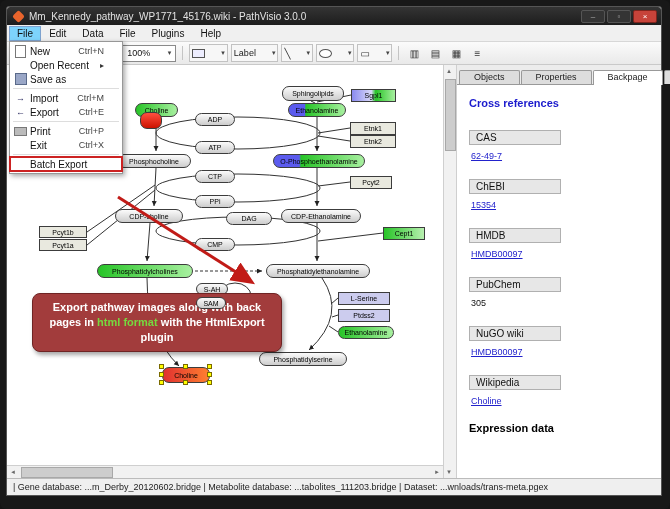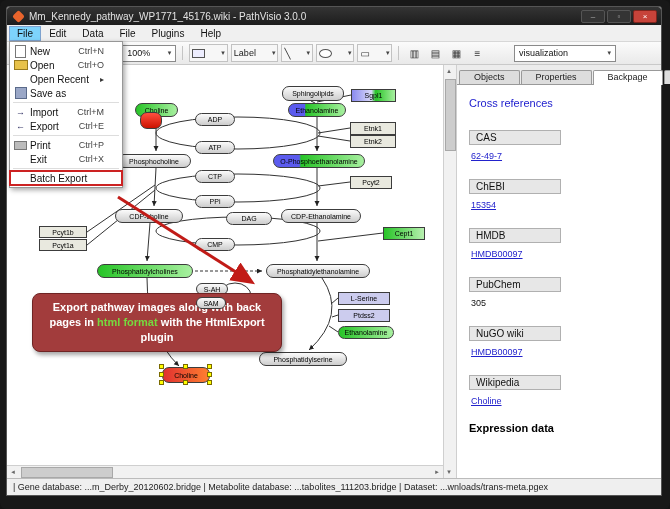--- a/index.html
+++ b/index.html
@@ -59,21 +59,21 @@
   .hthumb{position:absolute;left:14px;top:1px;width:90px;height:9px;background:#cdcdcd;border:1px solid #a8a8a8;}
   .sarrow{position:absolute;font-size:7px;color:#666;line-height:10px;width:12px;text-align:center;}
   .vscroll{width:12px;flex:0 0 auto;background:#f1f1f1;border-left:1px solid #cfcfcf;border-right:1px solid #cfcfcf;position:relative;}
   .vthumb{position:absolute;left:1px;top:14px;width:9px;height:70px;background:#cdcdcd;border:1px solid #a8a8a8;}
   
   .sidebar{flex:1 1 auto;background:#ececec;display:flex;flex-direction:column;min-width:0;}
   .tabs{height:17px;display:flex;align-items:flex-end;padding:2px 2px 0 2px;gap:1px;background:#ececec;}
   .tab{font-size:9px;color:#222;background:#ddd;border:1px solid #999;border-bottom:none;padding:1px 14px 2px;border-radius:2px 2px 0 0;}
   .tab.active{background:#fff;position:relative;top:1px;padding-bottom:3px;}
   .sidebody{flex:1;background:#fff;border-top:1px solid #999;padding:8px 12px;overflow:hidden;}
-  .xref-heading{color:#1a1acd;font-weight:normal;font-size:11px;margin:4px 0 18px;}
+  .xref-heading{color:#1a1acd;font-weight:bold;font-size:11px;margin:4px 0 18px;}
   .xref{margin-bottom:15px;}
   .xref-box{background:#e7e7e7;border:1px solid #b0b0b0;font-size:10px;color:#111;padding:1px 6px;display:inline-block;min-width:78px;}
   .xref-link{display:block;margin:6px 0 0 2px;font-size:9px;color:var(--link-blue,#2020cc);text-decoration:underline;cursor:pointer;}
   .xref-plain{display:block;margin:6px 0 0 2px;font-size:9px;color:#111;}
   .expr-heading{font-weight:bold;font-size:11px;color:#000;margin-top:16px;}
   
   .statusbar{height:16px;background:#efefef;border-top:1px solid #bbb;font-size:9px;color:#222;display:flex;align-items:center;padding:0 6px;flex:0 0 auto;white-space:nowrap;overflow:hidden;}
   
   .menu{position:absolute;left:2px;top:34px;width:112px;background:#fff;border:1px solid #979797;box-shadow:2px 2px 5px rgba(0,0,0,.35);z-index:20;padding:2px 0;}
   .mitem{display:flex;align-items:center;height:14px;font-size:10px;color:#111;padding:0 18px 0 3px;}
@@ -154,24 +154,20 @@
         </button>
       <button class="tbtn">
           <span class="g">▤</span>
         </button>
       <button class="tbtn">
           <span class="g">▦</span>
         </button>
       <button class="tbtn">
           <span class="g">≡</span>
         </button>
-      <div class="combo viz">
-        <span>visualization</span>
-        <span class="caret">▾</span>
-      </div>
     </div>
 
     <div class="content">
       <div class="canvas">
         <svg class="edges" width="436" height="406" viewBox="0 0 436 406">
           <defs>
             <marker id="ah" markerWidth="7" markerHeight="7" refX="5" refY="2.5" orient="auto">
                 <path d="M0,0L5,2.5L0,5Z" fill="#222"></path>
               </marker>
           </defs>
@@ -308,27 +304,20 @@
 
     <div class="menu">
       <div class="mitem">
         <span class="mi-icon">
             <span class="ic-page"></span>
           </span>
         <span class="mi-label">New</span>
         <span class="mi-short">Ctrl+N</span>
       </div>
       <div class="mitem">
-        <span class="mi-icon">
-            <span class="ic-folder"></span>
-          </span>
-        <span class="mi-label">Open</span>
-        <span class="mi-short">Ctrl+O</span>
-      </div>
-      <div class="mitem">
         <span class="mi-icon"></span>
         <span class="mi-label">Open Recent</span>
         <span class="mi-sub">▸</span>
       </div>
       <div class="mitem">
         <span class="mi-icon">
             <span class="ic-disk"></span>
           </span>
         <span class="mi-label">Save as</span>
         <span class="mi-short"></span>

